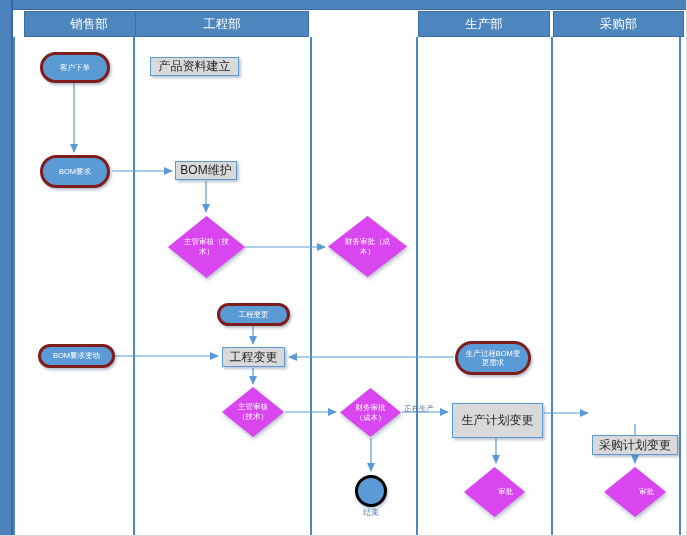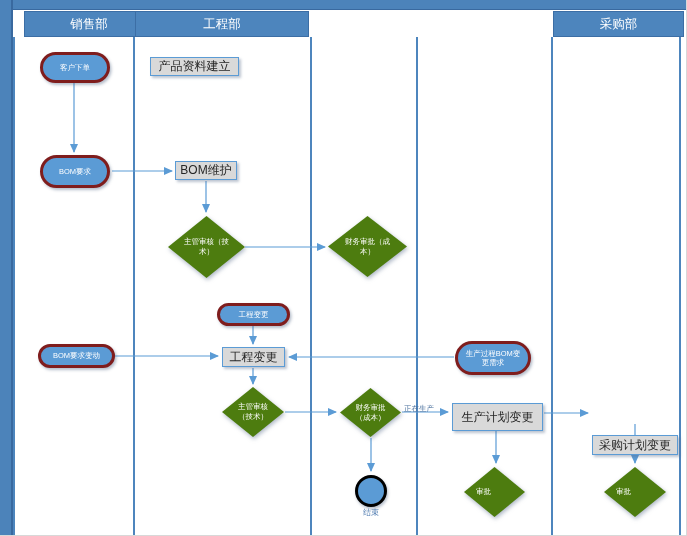--- a/index.html
+++ b/index.html
@@ -22,44 +22,45 @@
     background:#5b9bd5;border:3px solid #7f1d1d;border-radius:999px;color:#ffffff;
     font-size:7.5px;line-height:1.25;padding:1px 6px;
     box-shadow:1.5px 2px 3px rgba(90,110,140,.45);
   }
   .process{
     background:#d9d9d9;border:1px solid #5b9bd5;color:#262626;font-size:12px;
     box-shadow:1.5px 2px 2.5px rgba(90,110,140,.40);
   }
   .dwrap{position:absolute;z-index:4;filter:drop-shadow(1.5px 2px 2px rgba(90,110,140,.5));}
   .diamond{
-    width:100%;height:100%;background:#4d7c0f;
+    width:100%;height:100%;background:#d946ef;
     clip-path:polygon(50% 0,100% 50%,50% 100%,0 50%);
     color:#ffffff;font-size:7.5px;line-height:1.3;
-    display:flex;align-items:center;justify-content:flex-start;text-align:center;
+    display:flex;align-items:center;justify-content:flex-end;text-align:center;
     padding:0 12px;box-sizing:border-box;
   }
   .end-circle{
     position:absolute;z-index:4;width:32px;height:32px;border-radius:50%;
     background:#5b9bd5;border:3.5px solid #000000;box-sizing:border-box;
     box-shadow:1px 2px 3px rgba(90,110,140,.45);
   }
   .small-label{position:absolute;z-index:5;font-size:8px;color:#4f7bb0;text-align:center;}
   .edge-label{position:absolute;z-index:5;font-size:7.5px;color:#4f74a0;white-space:nowrap;}
 </style>
 </head>
 <body>
 
 <div class="canvas">
 
   <div class="topbar"></div>
   <div class="leftstrip"></div>
 
   <div class="lane-header" style="left:24px;width:130px;">销售部</div>
   <div class="lane-header" style="left:135px;width:174px;">工程部</div>
+  <div class="lane-header" style="left:418px;width:132px;">生产部</div>
   <div class="lane-header" style="left:553px;width:131px;">采购部</div>
 
   <div class="vline" style="left:13px;"></div>
   <div class="vline" style="left:133px;"></div>
   <div class="vline" style="left:310px;"></div>
   <div class="vline" style="left:416px;"></div>
   <div class="vline" style="left:551px;"></div>
   <div class="vline" style="left:679px;"></div>
 
   <svg class="arrows" viewBox="0 0 687 536" xmlns="http://www.w3.org/2000/svg">
@@ -128,21 +129,21 @@
     <div class="diamond" style="padding:0 9px;">
       <span>财务审批（成本）</span>
     </div>
   </div>
   <div class="end-circle" style="left:355px;top:475px;"></div>
   <div class="small-label" style="left:353px;top:507px;width:36px;">结束</div>
 
   <div class="shape stadium" style="left:455px;top:341px;width:76px;height:34px;">
     <span>生产过程BOM变更需求</span>
   </div>
-  <div class="shape process" style="left:452px;top:403px;width:91px;height:28px;">
+  <div class="shape process" style="left:452px;top:403px;width:91px;height:35px;">
     <span>生产计划变更</span>
   </div>
   <div class="dwrap" style="left:464px;top:467px;width:61px;height:50px;">
     <div class="diamond">
       <span>审批</span>
     </div>
   </div>
 
   <div class="shape process" style="left:592px;top:403px;width:86px;height:20px;margin-top:32px;">
     <span>采购计划变更</span>

